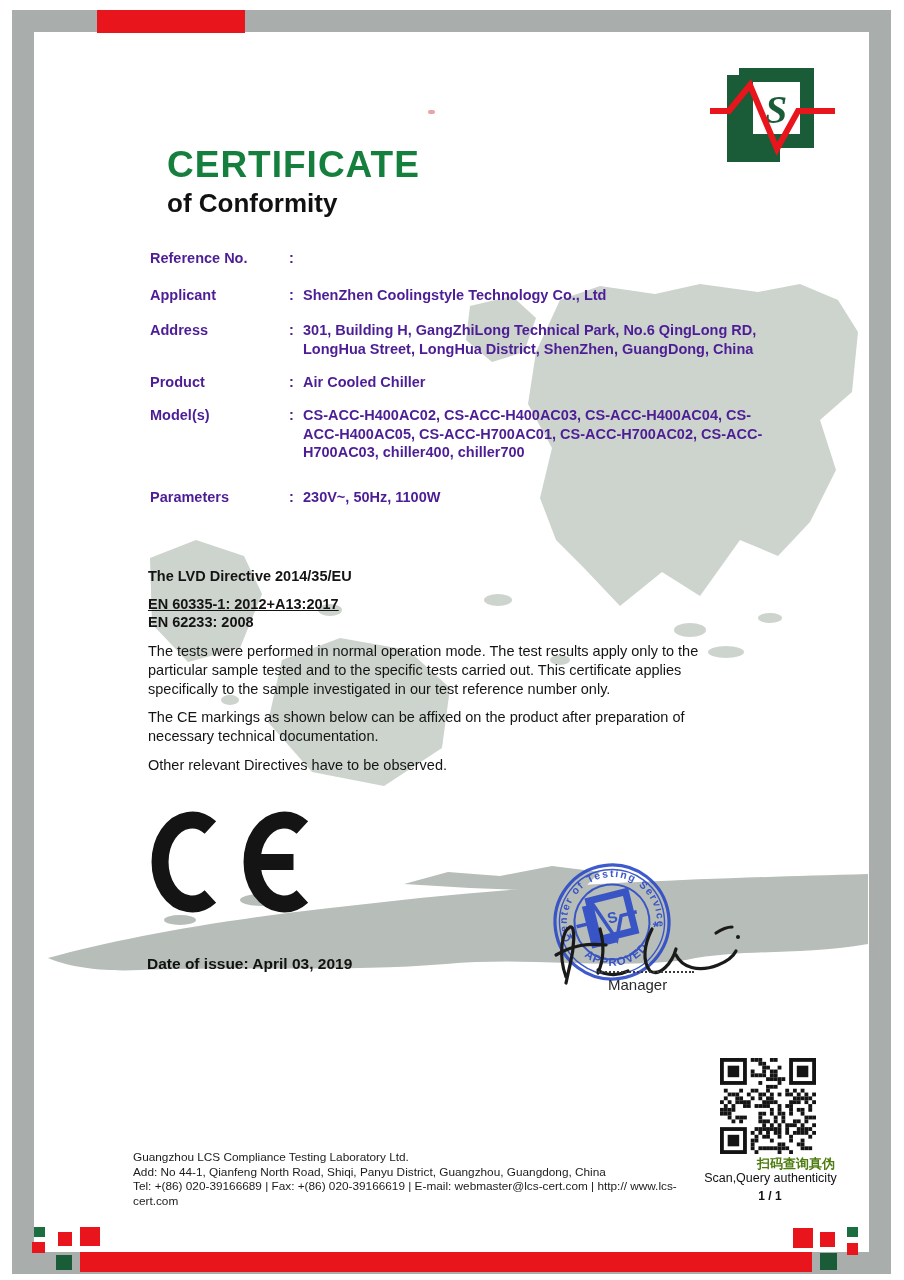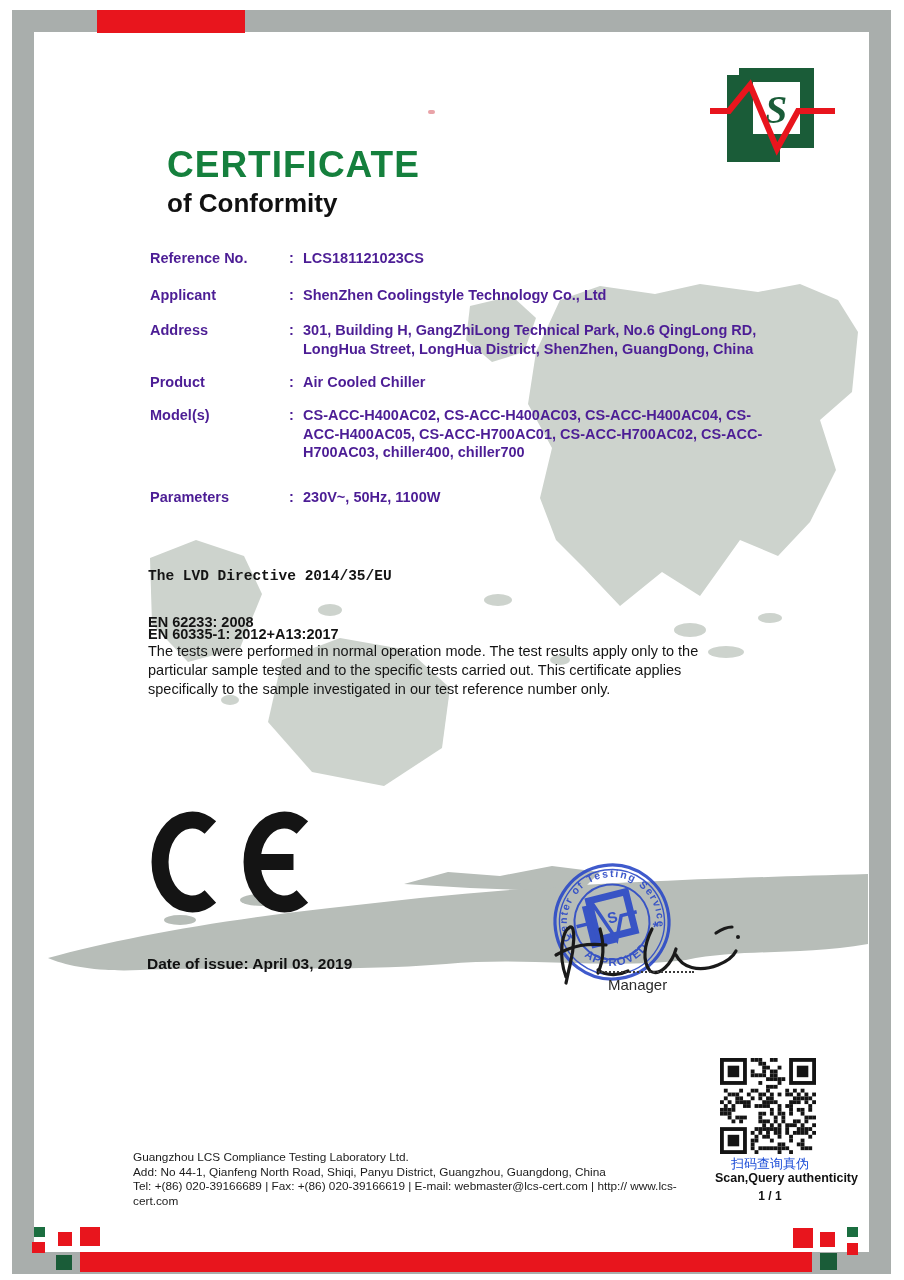--- a/index.html
+++ b/index.html
@@ -29,22 +29,22 @@
   
   .para{position:absolute;left:148px;width:585px;font-size:14.5px;line-height:19px;color:#141414;z-index:5;}
   .bold{font-weight:bold;}
   .ce{position:absolute;left:146px;top:811px;z-index:5;}
   .date{position:absolute;left:147px;top:955px;font-size:15.5px;font-weight:bold;color:#111;z-index:6;}
   .stamp{position:absolute;left:540px;top:856px;z-index:6;}
   .sig{position:absolute;left:548px;top:915px;z-index:7;}
   .dotline{position:absolute;left:598px;top:971px;width:96px;border-top:2px dotted #3a3a3a;z-index:7;}
   .manager{position:absolute;left:608px;top:976px;font-size:15px;color:#2b2b2b;z-index:7;}
   .qr{position:absolute;left:720px;top:1058px;z-index:5;}
-  .qr-cn{position:absolute;left:705px;top:1155px;width:130px;text-align:center;font-size:13px;font-weight:normal;color:#1d4ed8;z-index:5;}
-  .qr-en{position:absolute;left:683px;top:1171px;width:175px;text-align:right;font-size:12.5px;font-weight:bold;color:#111;z-index:5;}
+  .qr-cn{position:absolute;left:705px;top:1155px;width:130px;text-align:right;font-size:13px;font-weight:bold;color:#4d7c0f;z-index:5;}
+  .qr-en{position:absolute;left:683px;top:1171px;width:175px;text-align:center;font-size:12.5px;font-weight:normal;color:#111;z-index:5;}
   .pageno{position:absolute;left:735px;top:1189px;width:70px;text-align:center;font-size:12px;font-weight:bold;color:#111;z-index:5;}
   .footer{position:absolute;left:133px;top:1150px;width:575px;font-size:11.8px;line-height:14.6px;color:#1b1b1b;z-index:5;}
   .speck{position:absolute;left:428px;top:110px;width:7px;height:4px;background:#e9a3a8;border-radius:2px;z-index:5;}
 </style>
 </head>
 <body>
 
 <div class="page">
 
   <svg class="map" width="904" height="1280" viewBox="0 0 904 1280">
@@ -97,21 +97,20 @@
     <text x="66" y="59" font-size="40" font-weight="bold" fill="#1a5c38" text-anchor="middle" font-family="Liberation Serif, DejaVu Serif, serif" font-style="italic">S</text>
     <polyline points="0,47 19,47 40,21 67,85 88,47 125,47" fill="none" stroke="#e8151d" stroke-width="6" stroke-linejoin="miter"></polyline>
   </svg>
 
   <div class="title">CERTIFICATE</div>
   <div class="subtitle">of Conformity</div>
 
   <div class="frow" style="top:249px;">
     <span class="lab">Reference No.</span>
     <span class="col">:</span>
-    <span class="val">LCS181121023CS</span>
   </div>
   <div class="frow" style="top:286px;">
     <span class="lab">Applicant</span>
     <span class="col">:</span>
     <span class="val">ShenZhen Coolingstyle Technology Co., Ltd</span>
   </div>
   <div class="frow" style="top:321px;">
     <span class="lab">Address</span>
     <span class="col">:</span>
     <span class="val">301, Building H, GangZhiLong Technical Park, No.6 QingLong RD, LongHua Street, LongHua District, ShenZhen, GuangDong, China</span>
@@ -125,24 +124,26 @@
     <span class="lab">Model(s)</span>
     <span class="col">:</span>
     <span class="val">CS-ACC-H400AC02, CS-ACC-H400AC03, CS-ACC-H400AC04, CS-ACC-H400AC05, CS-ACC-H700AC01, CS-ACC-H700AC02, CS-ACC-H700AC03, chiller400, chiller700</span>
   </div>
   <div class="frow" style="top:488px;">
     <span class="lab">Parameters</span>
     <span class="col">:</span>
     <span class="val">230V~, 50Hz, 1100W</span>
   </div>
 
-  <div class="para bold" style="top:567px;font-family:Liberation Mono, monospace;">The LVD Directive 2014/35/EU</div>
-  <div class="para bold" style="top:625px;line-height:18px;">EN 60335-1: 2012+A13:2017</div>
+  <div class="para bold" style="top:567px;">The LVD Directive 2014/35/EU</div>
+  <div class="para bold" style="top:595px;line-height:18px;text-decoration:underline;">EN 60335-1: 2012+A13:2017</div>
   <div class="para bold" style="top:613px;line-height:18px;">EN 62233: 2008</div>
   <div class="para" style="top:642px;">The tests were performed in normal operation mode. The test results apply only to the particular sample tested and to the specific tests carried out. This certificate applies specifically to the sample investigated in our test reference number only.</div>
+  <div class="para" style="top:708px;">The CE markings as shown below can be affixed on the product after preparation of necessary technical documentation.</div>
+  <div class="para" style="top:756px;">Other relevant Directives have to be observed.</div>
 
   <svg class="ce" width="180" height="104" viewBox="0 0 180 104">
     <g fill="none" stroke="#141414" stroke-width="17">
       <path d="M64.4,16.6 A32,42 0 1 0 64.4,85.4"></path>
       <path d="M156.4,16.6 A32,42 0 1 0 156.4,85.4"></path>
     </g>
     <rect x="99.5" y="43" width="48" height="16" fill="#141414"></rect>
   </svg>
 
   <div class="date">Date of issue: April 03, 2019</div>

